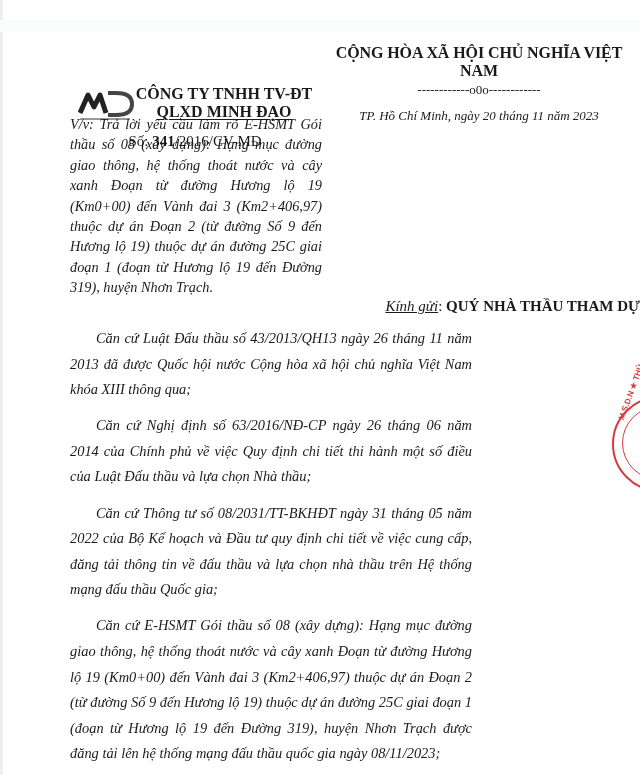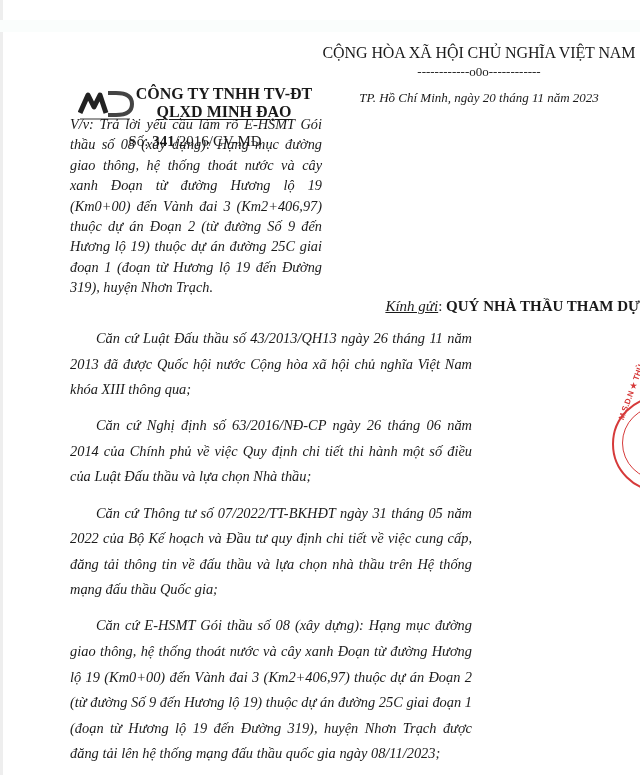--- a/index.html
+++ b/index.html
@@ -11,21 +11,21 @@
   .page { position: absolute; left: 0; top: 0; width: 640px; height: 775px; }
   .left-header { position: absolute; left: 60px; top: 44px; width: 270px; text-align: center; }
   .company { display: flex; align-items: flex-start; justify-content: center; margin-top: 41px; }
   .logo { width: 56px; height: 36px; position: relative; margin-right: 2px; margin-top: 2px; }
   .company-name { font-weight: bold; font-size: 16px; line-height: 18px; text-align: center; }
   .company-name .l2 { text-decoration: underline; text-underline-offset: 2px; }
   .docno { font-size: 15px; margin-top: 10px; }
   .docno b { font-weight: bold; }
   .subject { position: absolute; left: 70px; top: 114px; width: 252px; font-style: italic; font-size: 14.3px; line-height: 20.4px; text-align: justify; }
   .right-header { position: absolute; left: 318px; top: 44px; width: 322px; text-align: center; }
-  .nation { font-weight: normal; font-size: 16px; line-height: 18px; letter-spacing: -0.1px; }
+  .nation { font-weight: bold; font-size: 16px; line-height: 18px; letter-spacing: -0.1px; }
   .motto { font-weight: bold; font-size: 14.5px; line-height: 18px; }
   .sep { font-size: 13px; line-height: 16px; margin-top: 2px; }
   .date { font-style: italic; font-size: 13px; margin-top: 10px; }
   .salutation { position: absolute; left: 0; top: 298px; width: 640px; text-align: right; font-size: 15px; }
   .salutation .k { font-style: italic; text-decoration: underline; }
   .salutation .t { font-weight: bold; }
   .body { position: absolute; left: 70px; top: 326px; width: 402px; font-style: italic; font-size: 14.4px; line-height: 25.6px; }
   .body p { margin: 0 0 10.5px 0; text-indent: 26px; text-align: justify; }
   .stamp { position: absolute; left: 612px; top: 396px; width: 92px; height: 92px; border: 2px solid #d63a3a; border-radius: 50%; }
   .stamp-inner { position: absolute; left: 8px; top: 8px; width: 72px; height: 72px; border: 1px solid #d63a3a; border-radius: 50%; }
@@ -63,21 +63,21 @@
     <div class="nation">CỘNG HÒA XÃ HỘI CHỦ NGHĨA VIỆT NAM</div>
     <div class="sep">------------o0o------------</div>
     <div class="date">TP. Hồ Chí Minh, ngày 20 tháng 11 năm 2023</div>
   </div>
 
   <div class="salutation"><span class="k">Kính gửi</span><span>: </span><span class="t">QUÝ NHÀ THẦU THAM DỰ</span></div>
 
   <div class="body">
     <p>Căn cứ Luật Đấu thầu số 43/2013/QH13 ngày 26 tháng 11 năm 2013 đã được Quốc hội nước Cộng hòa xã hội chủ nghĩa Việt Nam khóa XIII thông qua;</p>
     <p>Căn cứ Nghị định số 63/2016/NĐ-CP ngày 26 tháng 06 năm 2014 của Chính phủ về việc Quy định chi tiết thi hành một số điều của Luật Đấu thầu và lựa chọn Nhà thầu;</p>
-    <p>Căn cứ Thông tư số 07/2022/TT-BKHĐT ngày 31 tháng 05 năm 2022 của Bộ Kế hoạch và Đầu tư quy định chi tiết về việc cung cấp, đăng tải thông tin về đấu thầu và lựa chọn nhà thầu trên Hệ thống mạng đấu thầu Quốc gia;</p>
+    <p>Căn cứ Thông tư số 08/2031/TT-BKHĐT ngày 31 tháng 05 năm 2022 của Bộ Kế hoạch và Đầu tư quy định chi tiết về việc cung cấp, đăng tải thông tin về đấu thầu và lựa chọn nhà thầu trên Hệ thống mạng đấu thầu Quốc gia;</p>
     <p>Căn cứ E-HSMT Gói thầu số 08 (xây dựng): Hạng mục đường giao thông, hệ thống thoát nước và cây xanh Đoạn từ đường Hương lộ 19 (Km0+00) đến Vành đai 3 (Km2+406,97) thuộc dự án Đoạn 2 (từ đường Số 9 đến Hương lộ 19) thuộc dự án đường 25C giai đoạn 1 (đoạn từ Hương lộ 19 đến Đường 319), huyện Nhơn Trạch được đăng tải lên hệ thống mạng đấu thầu quốc gia ngày 08/11/2023;</p>
 
   </div>
 
   <div class="stamp">
     <div class="stamp-inner"></div>
     <div class="stamp-text">M.S.D.N ★ THỦ</div>
   </div>
 </div>
 

